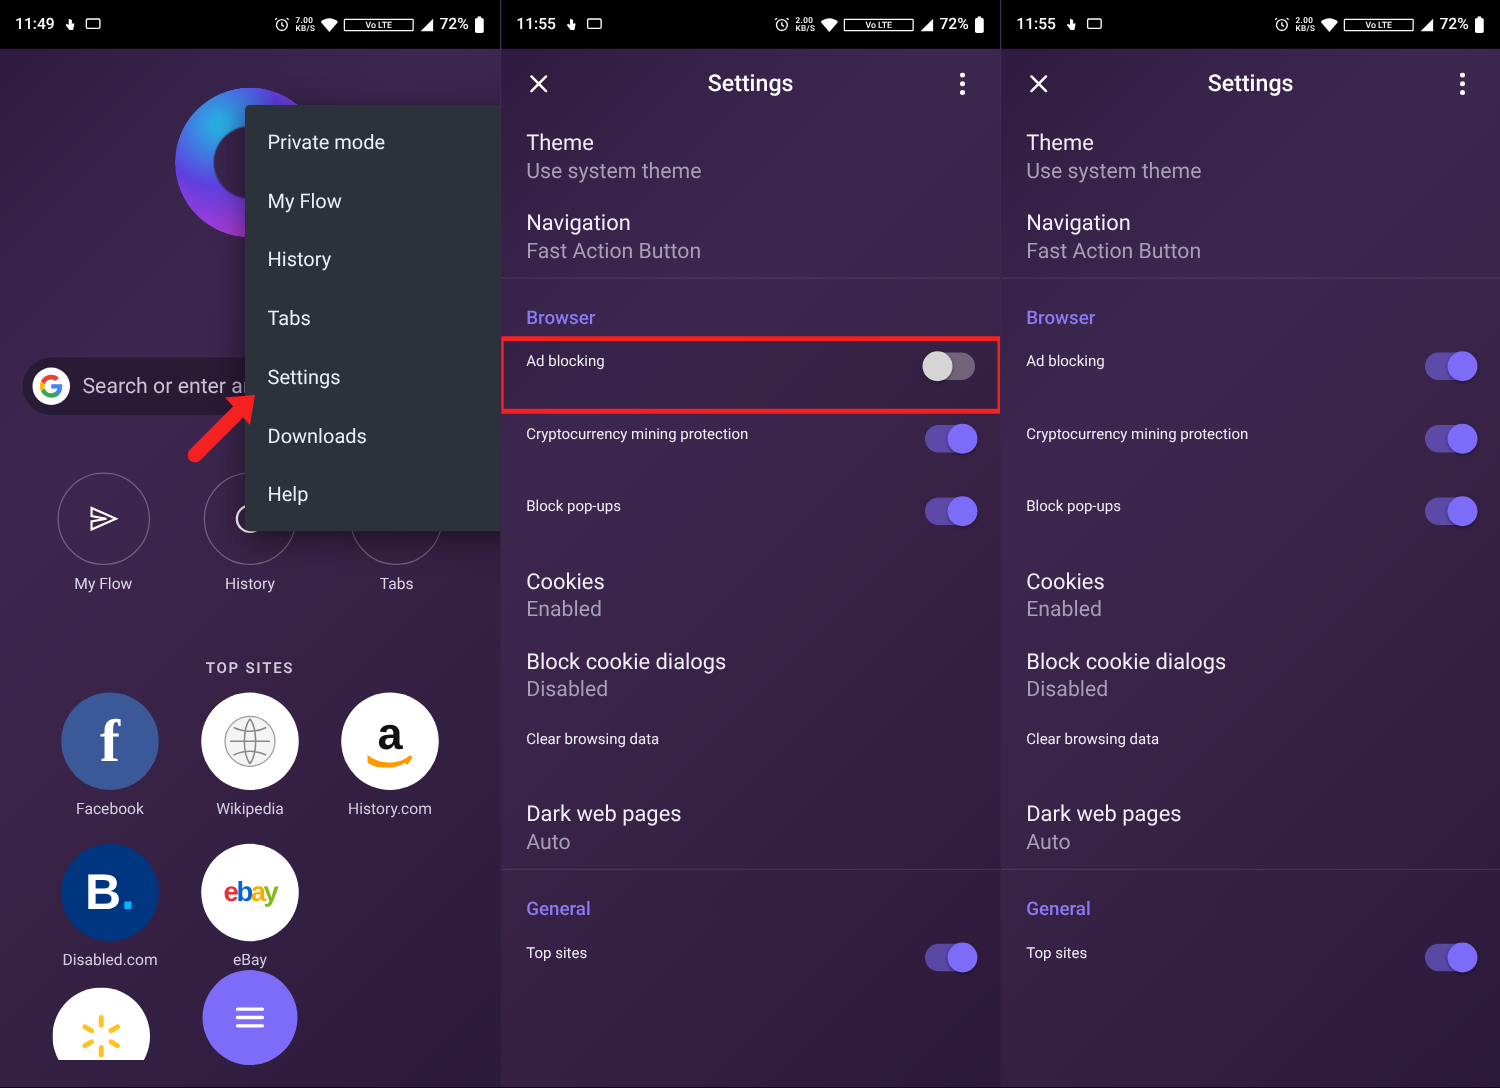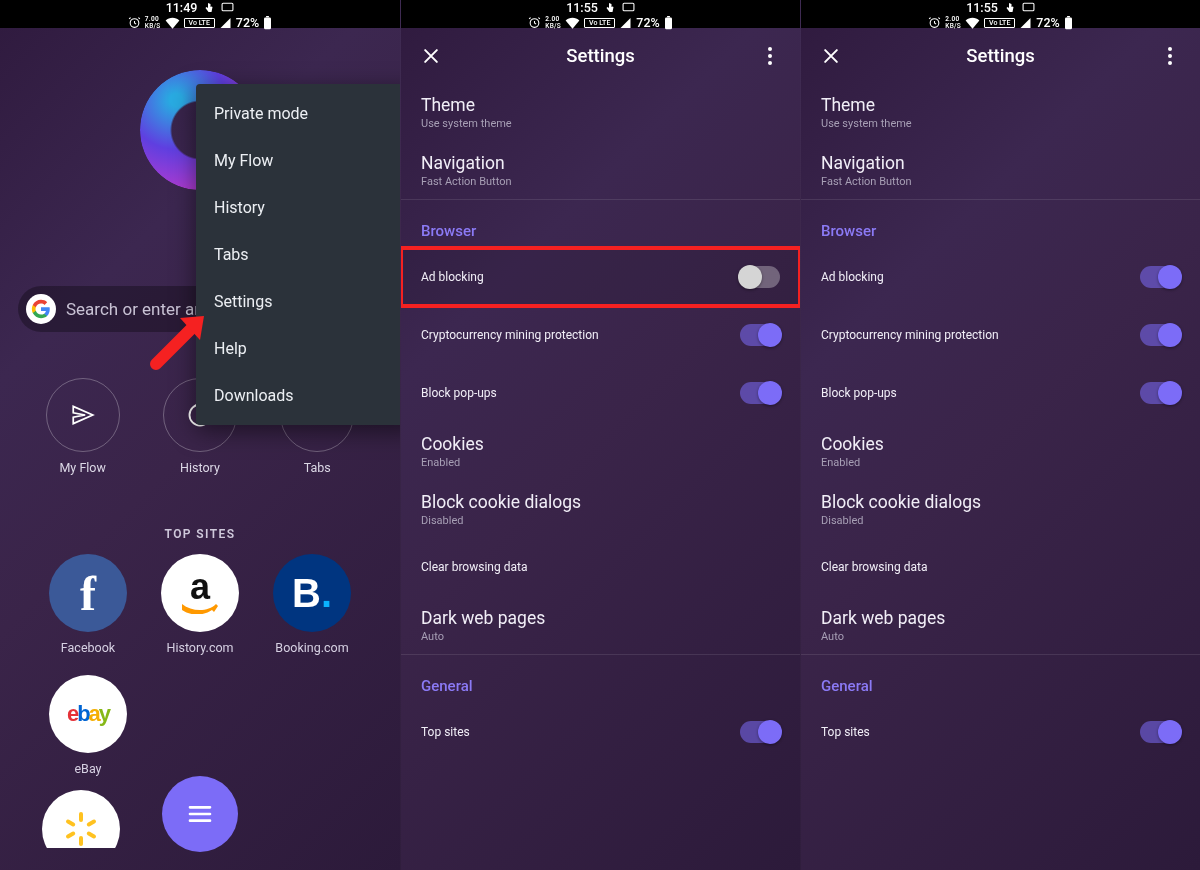--- a/index.html
+++ b/index.html
@@ -13,36 +13,35 @@
   }
   .pane {
     width: 400px;
     height: 870px;
     position: relative;
     background: linear-gradient(135deg, #2f1a3e 0%, #3c2750 30%, #3a2449 50%, #2c1a3a 100%);
     overflow: hidden;
   }
   
   .status-bar {
-    height: 28px;
+    height: 39px;
     display: flex;
     align-items: center;
     justify-content: space-between;
     padding: 0 12px;
     font-size: 12.5px;
     font-weight: 500;
     color: #fff;
     background: #000;
-    flex-direction: column;
   }
   .status-left { display: flex; align-items: center; gap: 6px; }
   .status-right { display: flex; align-items: center; gap: 4px; }
   .kbps { display:flex; flex-direction:column; font-size:6.5px; line-height:6.5px; letter-spacing:.3px; }
   .kbps-top { font-weight:600; }
-  .volte { font-size:7px; border:1px solid #fff; padding:0 4px; line-height:8px; border-radius:1px; }
+  .volte { font-size:7px; border:1px solid #fff; padding:0 16px; line-height:8px; border-radius:1px; }
   .sb-ico { display:inline-flex; }
   .sb-ico svg { display:block; }
   
   .logo-area { position:absolute; top:70px; left:140px; }
   .opera-logo {
     width:120px; height:120px; border-radius:50%;
     background: radial-gradient(circle at 30% 25%, #29abe2 5%, #5f3fe0 40%, #b13bd1 75%, #f23e7a 100%);
     position:relative; overflow:hidden;
     mask: radial-gradient(circle at 50% 50%, transparent 28px, #000 30px);
     -webkit-mask: radial-gradient(circle at 50% 50%, transparent 28px, #000 30px);
@@ -108,24 +107,24 @@
     pointer-events:none;
   }
   
   .hdr {
     height:55px; display:flex; align-items:center; justify-content:space-between;
     padding:0 10px; color:#fff;
   }
   .hdr-icon { width:40px; height:40px; display:flex; align-items:center; justify-content:center; }
   .hdr-title { font-size:18.5px; font-weight:500; }
   .list { padding:0 0 0 0; }
-  .row { padding:11px 20px; display:flex; align-items:center; justify-content:space-between; min-height:58px; }
+  .row { padding:11px 20px; display:flex; justify-content:space-between; min-height:58px; }
   .row .txt { display:flex; flex-direction:column; gap:2px; }
   .row .label { color:#f1eef7; font-size:17.5px; font-weight:400; }
-  .row .sub { color:#a79fb5; font-size:11px; }
+  .row .sub { color:#a79fb5; font-size:17px; }
   .row.single .label { font-size:12px; }
   .section-h { color:#8b7af5; font-size:15px; font-weight:500; padding:22px 20px 8px; }
   .divider { height:1px; background:rgba(255,255,255,.10); }
   .toggle {
     width:40px; height:22px; border-radius:12px; position:relative;
   }
   .toggle.on { background:rgba(124,108,247,.55); }
   .toggle.off { background:rgba(255,255,255,.30); }
   .toggle .knob {
     position:absolute; top:-1px; width:24px; height:24px; border-radius:50%;
@@ -234,31 +233,40 @@
   </div>
 
   <div class="top-sites-head">TOP SITES</div>
 
   <div class="sites-grid">
     <div class="site-item">
       <div class="site-circle" style="background:#3b5998;color:#fff;font-family:Georgia;font-size:48px;font-weight:700">f</div>
       <span class="site-label">Facebook</span>
     </div>
     <div class="site-item">
+      <div class="site-circle">
+          <svg width="44" height="44" viewBox="0 0 44 44">
+            <circle cx="22" cy="22" r="20" fill="#f4f4f4" stroke="#999"></circle>
+            <path d="M6 22h32M22 4c6 8 6 28 0 36M22 4c-6 8-6 28 0 36M9 11c8 4 18 4 26 0M9 33c8-4 18-4 26 0" stroke="#888" fill="none" stroke-width="1.2"></path>
+          </svg>
+        </div>
+      <span class="site-label">Wikipedia</span>
+    </div>
+    <div class="site-item">
       <div class="site-circle" style="flex-direction:column">
           <span style="font-family:Arial;color:#111;font-size:36px;font-weight:800;line-height:30px">a</span>
           <svg width="40" height="12" viewBox="0 0 40 12">
             <path d="M2 2c10 8 26 8 34 0l2 2-4 6-2-2c-8 6-22 6-30 0z" fill="#ff9900"></path>
           </svg>
         </div>
       <span class="site-label">History.com</span>
     </div>
     <div class="site-item">
       <div class="site-circle" style="background:#003580;color:#fff;font-family:Arial;font-size:40px;font-weight:700">B<span style="color:#0ab3ff;font-size:40px;line-height:0">.</span></div>
-      <span class="site-label">Booking.com</span>
+      <span class="site-label">Disabled.com</span>
     </div>
     <div class="site-item">
       <div class="site-circle" style="font-family:Arial;font-size:22px;font-weight:700;letter-spacing:-2px">
           <span style="color:#e53238">e</span>
           <span style="color:#0064d2">b</span>
           <span style="color:#f5af02">a</span>
           <span style="color:#86b817">y</span>
         </div>
       <span class="site-label">eBay</span>
     </div>
@@ -282,22 +290,22 @@
         <path d="M3 3h18M3 9h18M3 15h18"></path>
       </svg>
   </div>
 
   <div class="menu">
     <div class="menu-item">Private mode</div>
     <div class="menu-item">My Flow</div>
     <div class="menu-item">History</div>
     <div class="menu-item">Tabs</div>
     <div class="menu-item">Settings</div>
+    <div class="menu-item">Downloads</div>
     <div class="menu-item">Help</div>
-    <div class="menu-item">Downloads</div>
   </div>
 
   <svg class="arrow" viewBox="0 0 60 60">
     <path d="M6 54 L44 16" stroke="#f52121" stroke-width="12" stroke-linecap="round"></path>
     <path d="M30 8 L54 6 L50 30 Z" fill="#f52121"></path>
   </svg>
 </div>
 
 <div class="pane">
   <div class="status-bar">

